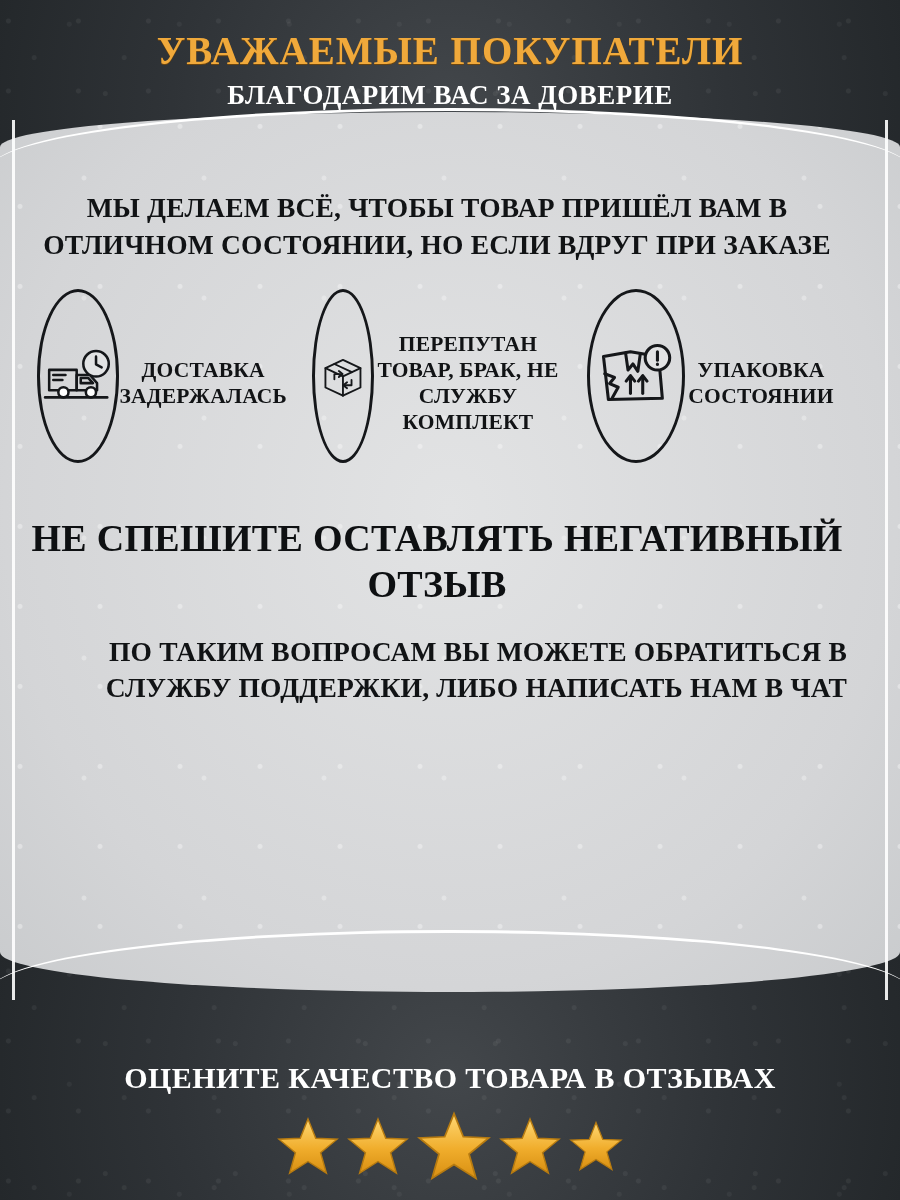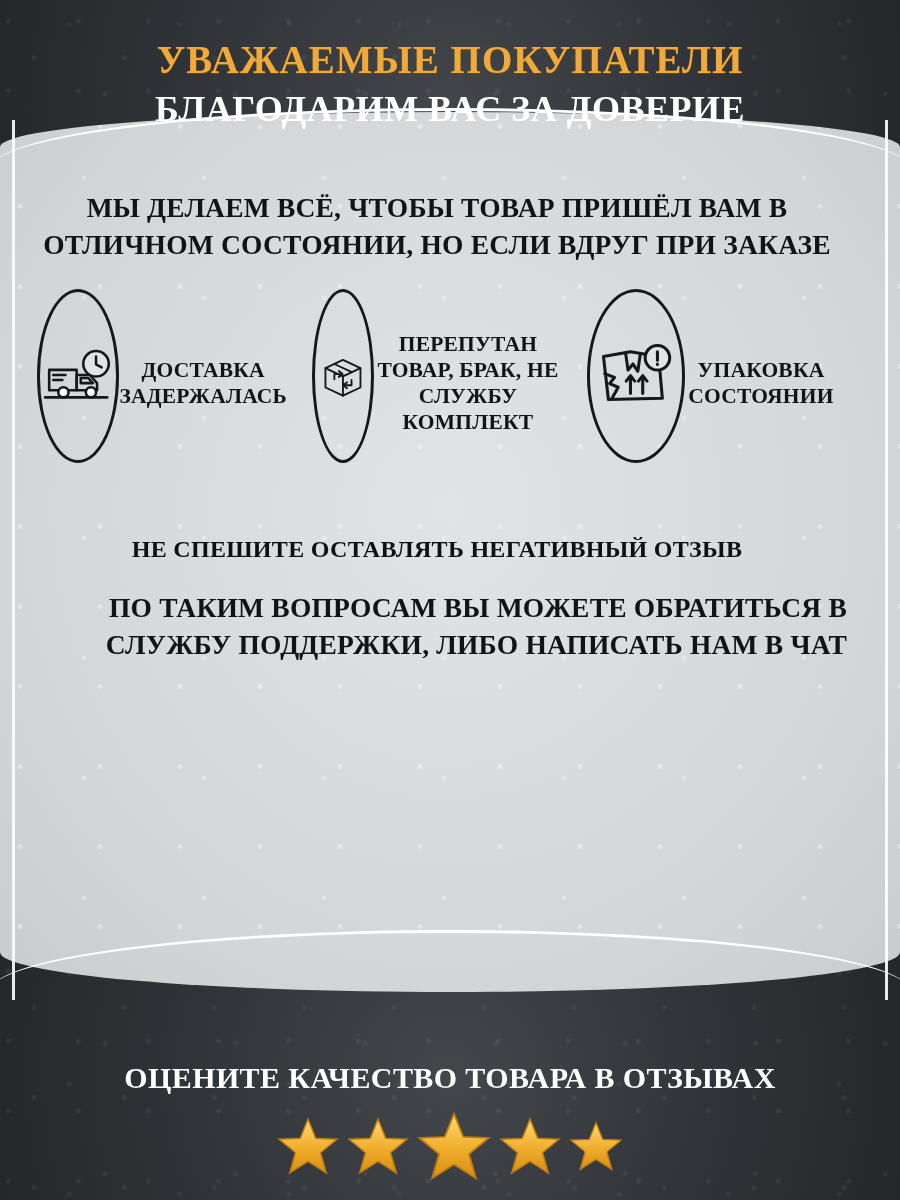--- a/index.html
+++ b/index.html
@@ -91,34 +91,34 @@
   .side-line.left { left: 12px; }
   .side-line.right { right: 12px; }
 
   
   .header {
     position: absolute;
     top: 0;
     left: 0;
     width: 900px;
     text-align: center;
-    padding-top: 40px;
+    padding-top: 31px;
     z-index: 5;
   }
   .header-title {
     font-size: 39px;
     font-weight: bold;
     letter-spacing: 1px;
     color: #f0a93b;
     text-shadow: 0 1px 0 #6b4510;
     line-height: 1.05;
   }
   .header-sub {
     margin-top: 8px;
-    font-size: 36px;
+    font-size: 27px;
     font-weight: bold;
     color: #ffffff;
     line-height: 1.15;
     letter-spacing: .5px;
   }
 
   
   .content {
     position: absolute;
     top: 190px;
@@ -161,22 +161,22 @@
   .icon-caption {
     margin-top: 14px;
     font-size: 21.5px;
     font-weight: bold;
     color: #111315;
     line-height: 1.22;
     letter-spacing: .2px;
   }
 
   .headline {
-    margin-top: 72px;
-    font-size: 24px;
+    margin-top: 52px;
+    font-size: 38px;
     font-weight: bold;
     color: #0e1012;
     line-height: 1.22;
     letter-spacing: .3px;
   }
   .sub-note {
     margin-top: 26px;
     font-size: 27.5px;
     font-weight: bold;
     color: #111315;

